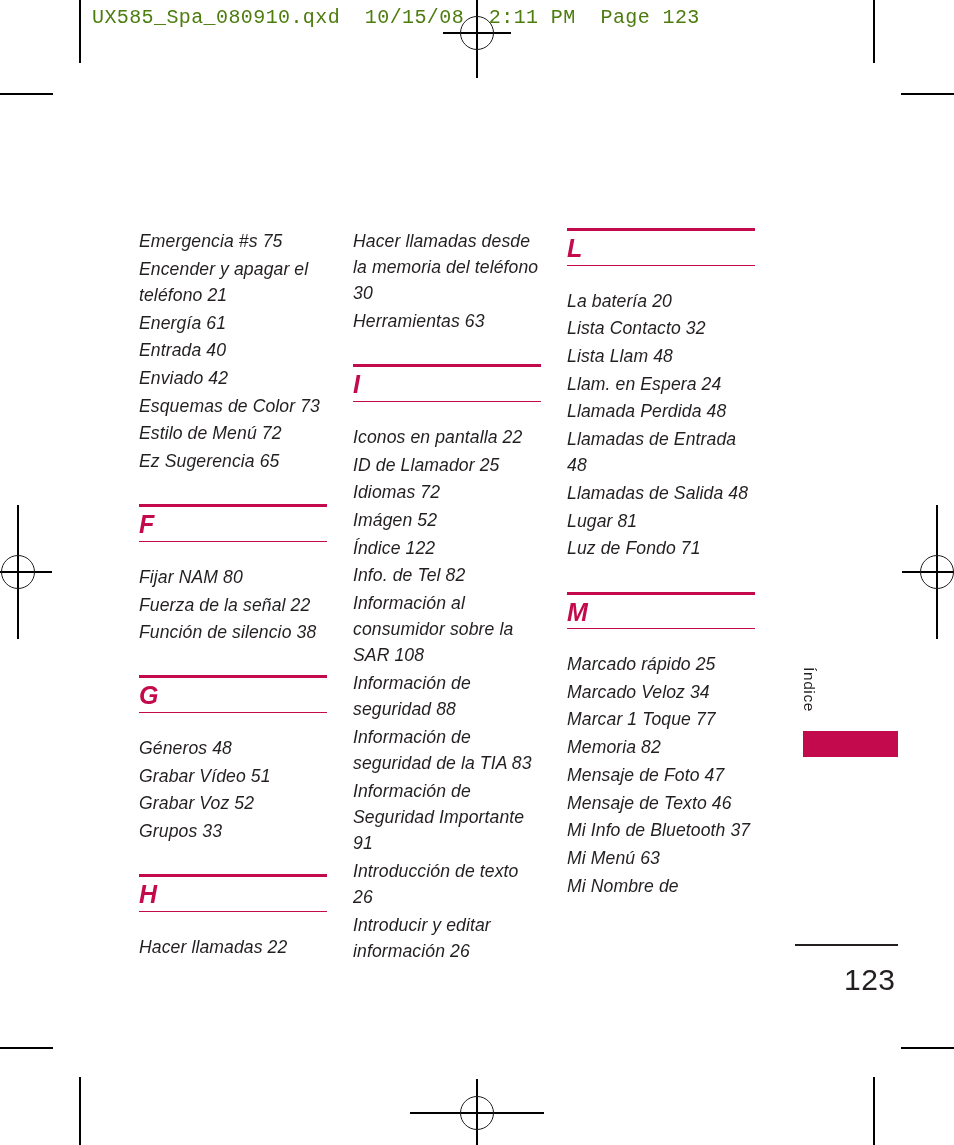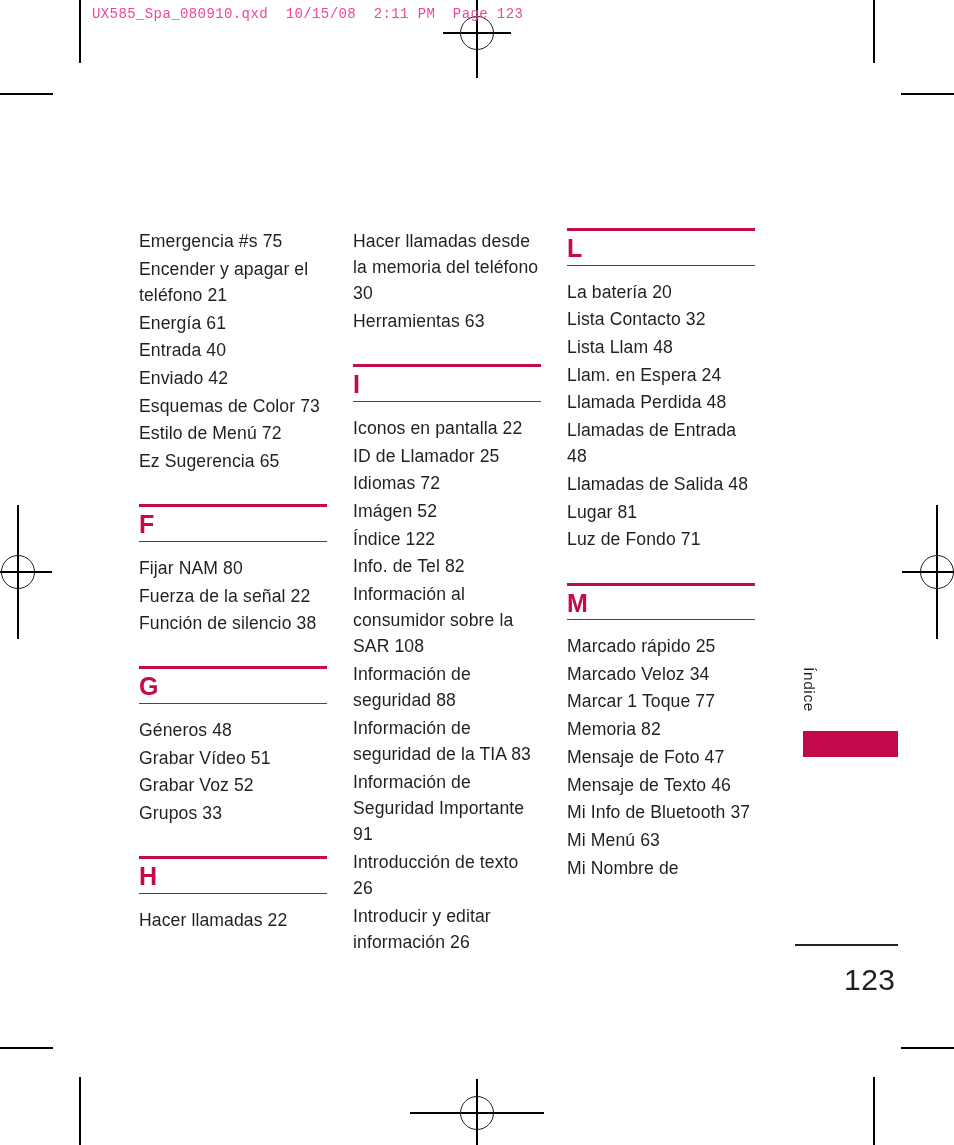--- a/index.html
+++ b/index.html
@@ -39,34 +39,35 @@
     position: absolute;
     background: #000000;
   }
 
   
   #proof-slug {
     position: absolute;
     left: 92px;
     top: 6px;
     font-family: "Liberation Mono", "DejaVu Sans Mono", monospace;
-    font-size: 14px;
+    font-size: 20px;
     letter-spacing: 0.4px;
-    color: #ec4899;
+    color: #4d7c0f;
     white-space: pre;
   }
 
   
   #index-body {
     position: absolute;
     left: 139px;
     top: 228px;
     width: 636px;
     display: flex;
     gap: 0;
+    font-style: italic;
   }
   .index-column {
     width: 188px;
     margin-right: 26px;
   }
   .index-column:last-child { margin-right: 0; }
 
   .section {
     margin: 0 0 0 0;
   }
@@ -90,21 +91,21 @@
     padding: 3px 0 1px 0;
     letter-spacing: 0;
   }
   .rule-thin {
     height: 1px;
     background: #c30a4c;
     width: 100%;
   }
 
   .entries {
-    margin-top: 13px;
+    margin-top: 22px;
   }
   .entry {
     font-size: 17.6px;
     line-height: 1.49;
     color: #231f20;
     margin-bottom: 1.5px;
     letter-spacing: 0.1px;
   }
 
   

